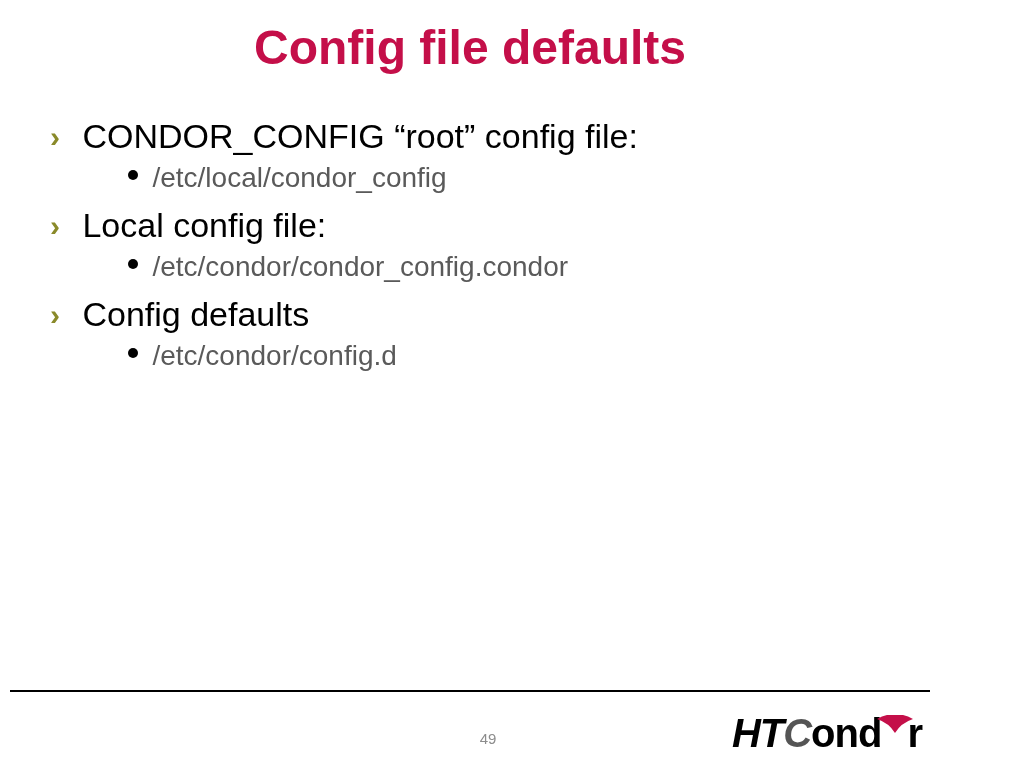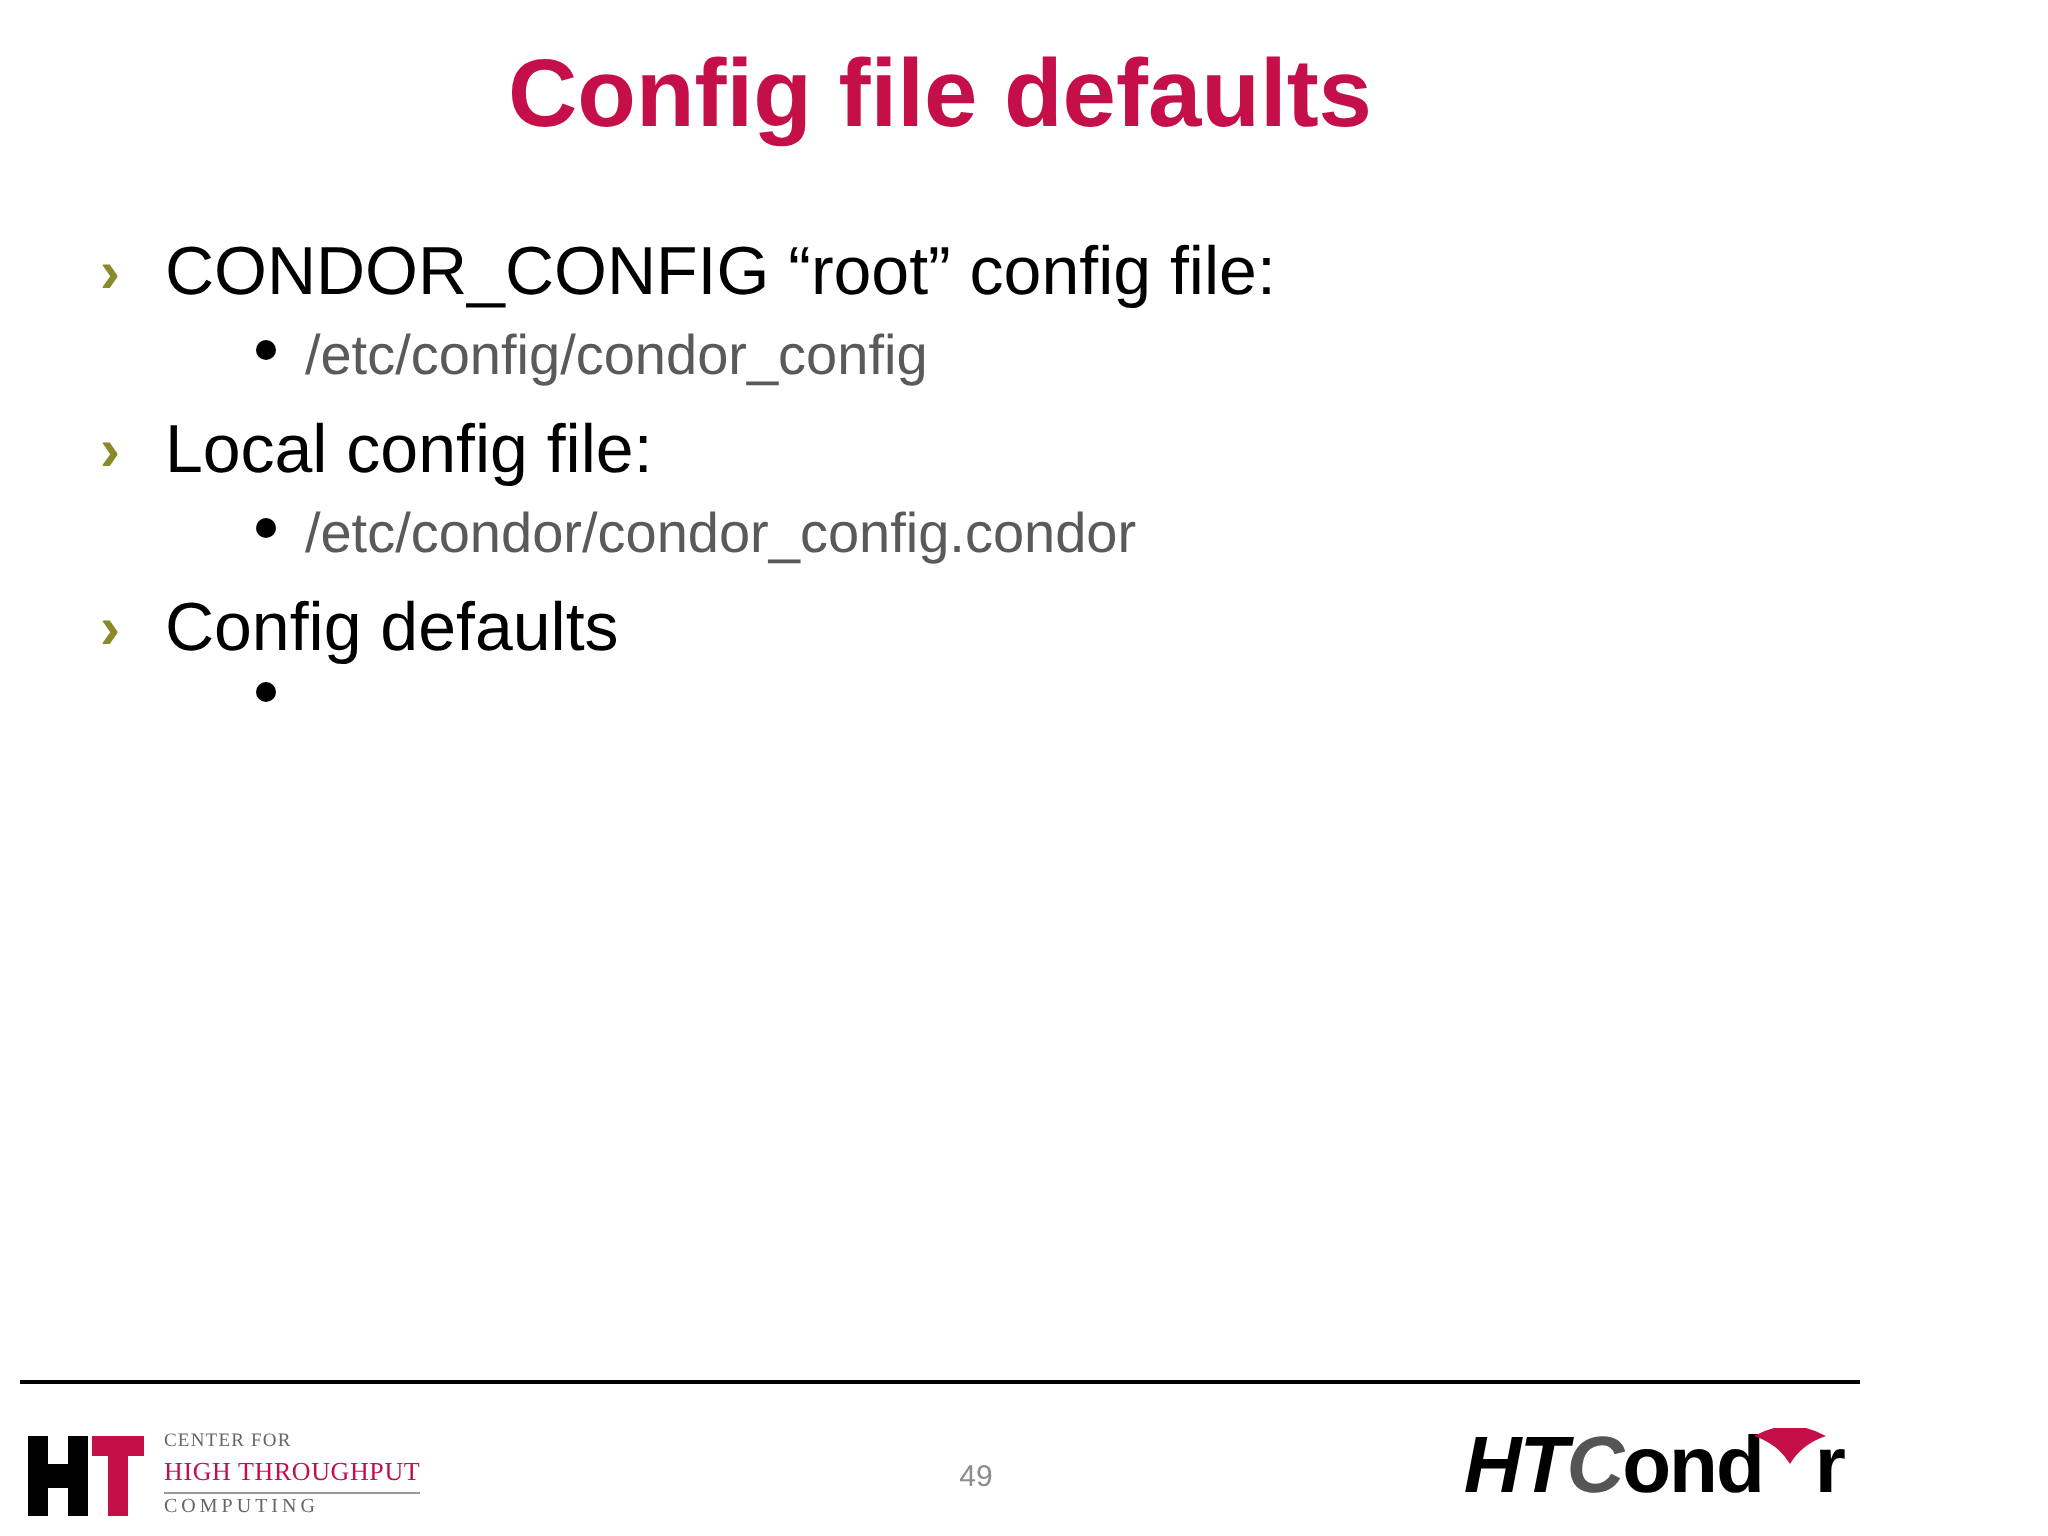--- a/index.html
+++ b/index.html
@@ -45,57 +45,47 @@
   <div class="title">Config file defaults</div>
 
   <div class="content">
 
     <div class="l1">
       <span class="chevron">›</span>
       <span class="text">CONDOR_CONFIG “root” config file:</span>
     </div>
     <div class="l2">
       <span class="bullet"></span>
-      <span class="text">/etc/config/condor_config</span>
+      <span class="text">/etc/local/condor_config</span>
     </div>
 
     <div class="l1">
       <span class="chevron">›</span>
       <span class="text">Local config file:</span>
     </div>
     <div class="l2">
       <span class="bullet"></span>
       <span class="text">/etc/condor/condor_config.condor</span>
     </div>
 
     <div class="l1">
       <span class="chevron">›</span>
       <span class="text">Config defaults</span>
     </div>
     <div class="l2">
       <span class="bullet"></span>
+      <span class="text">/etc/condor/config.d</span>
     </div>
 
   </div>
 
   <div class="footer">
     <div class="footer-rule"></div>
     <div class="pagenum">49</div>
 
-    <div class="logo-left">
-      <div class="ht-mark">
-        <div class="ht-h"></div>
-        <div class="ht-t"></div>
-      </div>
-      <div class="ht-caption">
-        <div class="line1">CENTER FOR</div>
-        <div><span class="line2">HIGH THROUGHPUT</span></div>
-        <div class="line3">COMPUTING</div>
-      </div>
-    </div>
 
     <div class="logo-right">
       <span class="htc-text">
         <span class="ht">HT</span><span class="c">C</span><span class="ond">ond</span><span class="wing"><svg width="36" height="18" viewBox="0 0 36 18">
               <path d="M0 4 Q18 -6 36 4 Q24 8 18 18 Q12 8 0 4 Z" fill="#c40f49"></path>
             </svg></span><span class="r">r</span>
       </span>
     </div>
   </div>
 

